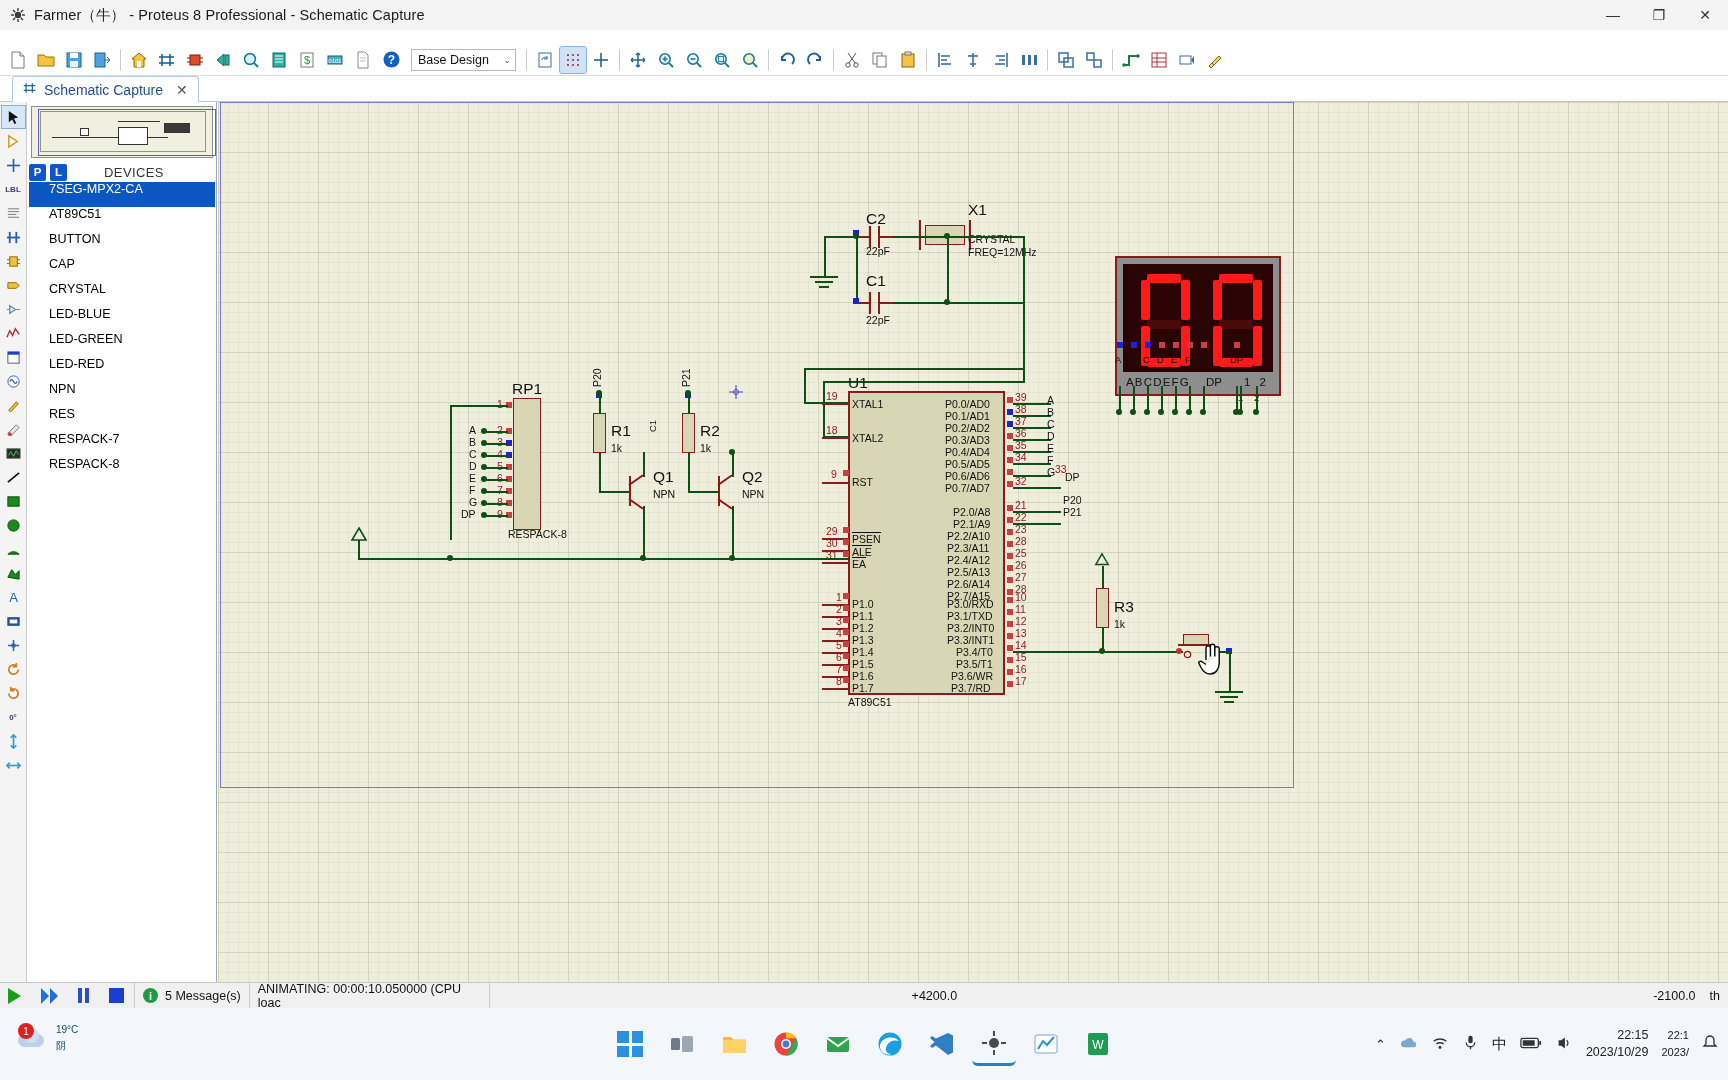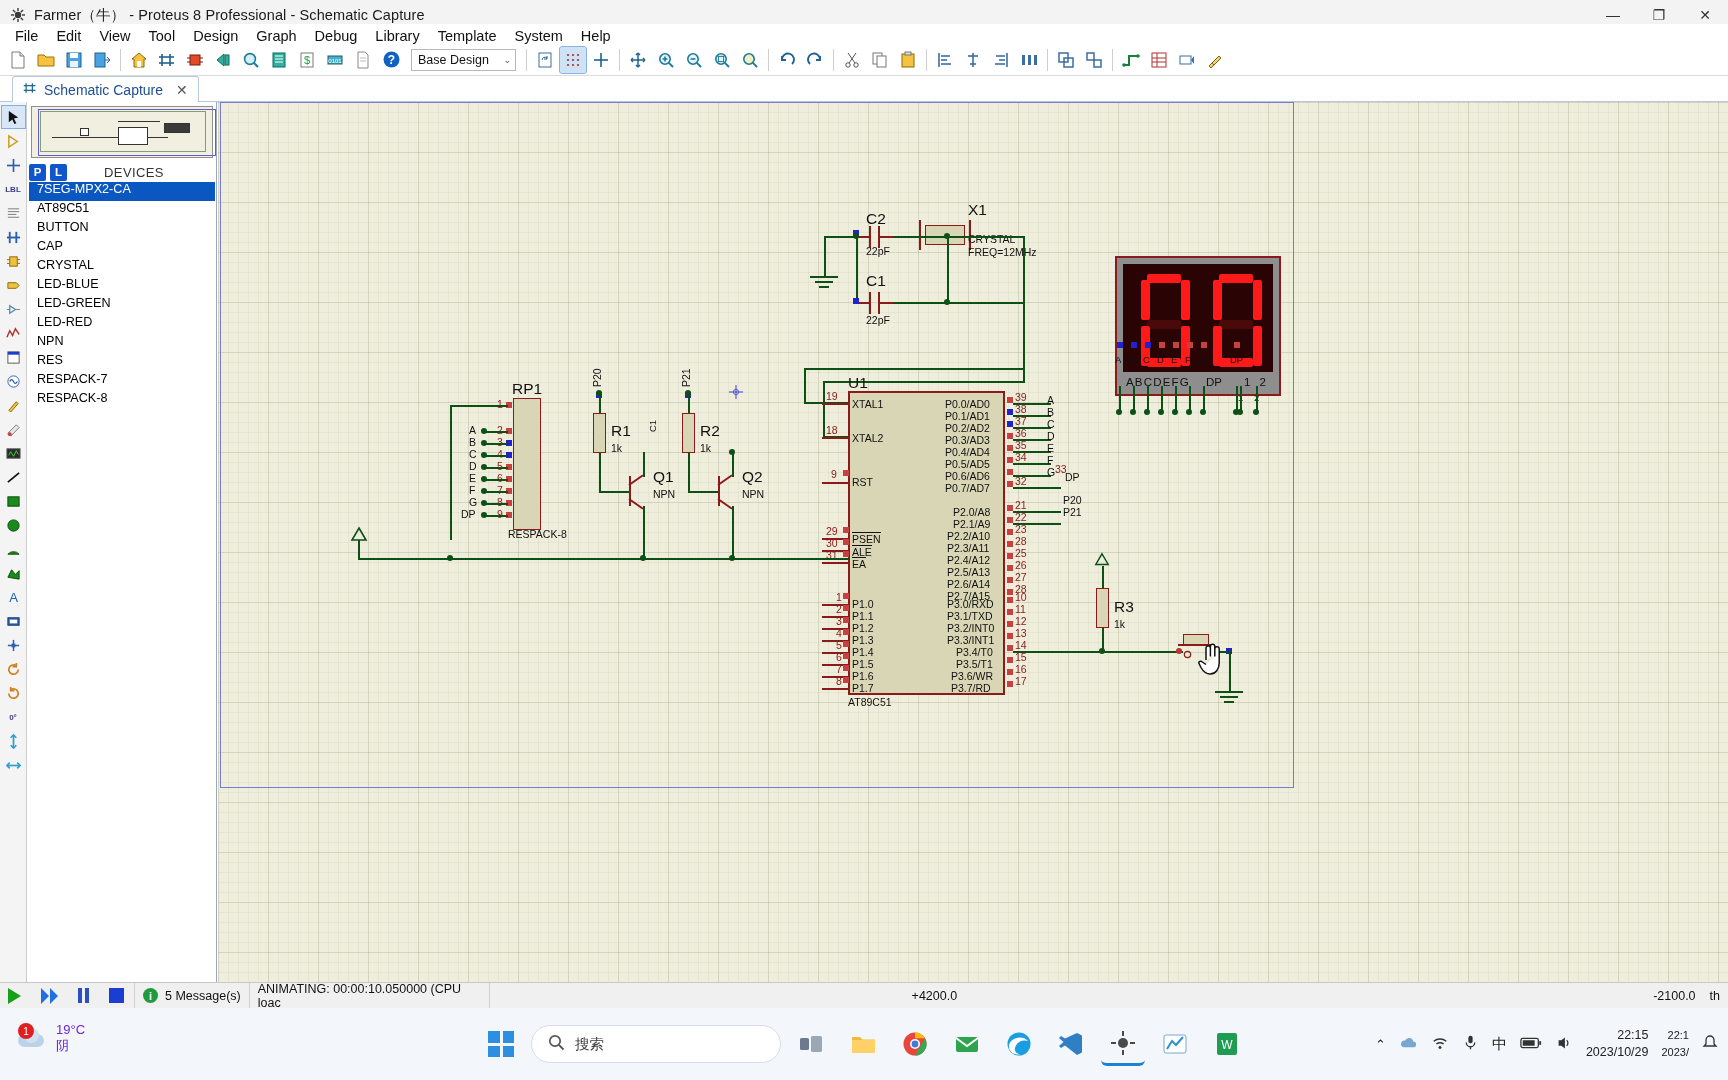--- a/index.html
+++ b/index.html
@@ -89,21 +89,21 @@
     position:absolute; left:2px; top:60px; width:186px; height:20px;
     display:flex; align-items:center; gap:4px;
   }
   .pl-btn {
     width:17px; height:17px; background:#1155cc; color:#fff; font-size:11.5px; font-weight:bold;
     display:flex; align-items:center; justify-content:center; border-radius:2px;
   }
   .devhdr .dh-title { flex:1; text-align:center; font-size:13px; color:#333; padding-right:18px; letter-spacing:.4px; }
 
   .devlist { position:absolute; left:2px; top:80px; width:186px; bottom:4px; background:#fff; overflow:hidden; }
-  .devrow { height:19px; padding-left:8px; font-size:12.6px; line-height:14.6px; color:#000; white-space:nowrap; }
+  .devrow { height:25px; padding-left:20px; font-size:12.6px; line-height:14.6px; color:#000; white-space:nowrap; }
   .devrow.sel { background:#0a57c2; color:#fff; }
 
   
   .canvas {
     position:absolute; left:218px; top:102px; width:1510px; height:880px;
     background:#efeedd; overflow:hidden;
   }
   .grid {
     position:absolute; inset:0;
     background-image:
@@ -157,21 +157,21 @@
   .taskbar {
     position:absolute; left:0; top:1008px; width:1728px; height:72px;
     background:#f3f6fb;
   }
   .tb-weather { position:absolute; left:18px; top:14px; display:flex; align-items:center; gap:8px; }
   .cloud { position:relative; width:30px; height:22px; }
   .cloud .c1 { position:absolute; width:26px;height:13px;background:#bcd2e8;border-radius:9px;bottom:2px;left:0;}
   .cloud .c2 { position:absolute; width:15px;height:15px;background:#cfe0f0;border-radius:50%;top:1px;left:6px;}
   .cloud .badge { position:absolute; top:-4px; left:0px; width:16px;height:16px;border-radius:50%;
                   background:#e02020;color:#fff;font-size:10px;display:flex;align-items:center;justify-content:center; }
-  .wt { font-size:13px; line-height:16px; color:#6d28d9; }
+  .wt { font-size:10px; line-height:16px; color:#0c4a6e; }
   .tb-center { position:absolute; left:0; top:0; width:1728px; height:72px; display:flex; align-items:center; justify-content:center; gap:8px; }
   .winlogo { width:26px;height:26px; display:grid; grid-template-columns:1fr 1fr; grid-template-rows:1fr 1fr; gap:3px; }
   .winlogo i { background:#2d8fe0; display:block; }
   .searchbox {
     width:250px; height:38px; background:#fff; border-radius:19px; display:flex; align-items:center;
     gap:10px; padding:0 16px; border:1px solid #d7dde6; font-size:14.5px; color:#3a3a3a;
   }
   .tbapp { width:44px;height:44px;display:flex;align-items:center;justify-content:center;border-radius:6px; }
   .tray { position:absolute; right:10px; top:0; height:72px; display:flex; align-items:center; gap:13px; font-size:13px; color:#222;}
   .clock { text-align:right; font-size:12.5px; line-height:17px; }
@@ -198,33 +198,20 @@
       </svg>
     </span>
     <span class="tb-text">Farmer（牛） - Proteus 8 Professional - Schematic Capture</span>
     <div class="winbtns">
       <div class="winbtn">—</div>
       <div class="winbtn">❐</div>
       <div class="winbtn close">✕</div>
     </div>
   </div>
 
-  <div class="menubar">
-    <div class="menuitem">File</div>
-    <div class="menuitem">Edit</div>
-    <div class="menuitem">View</div>
-    <div class="menuitem">Tool</div>
-    <div class="menuitem">Design</div>
-    <div class="menuitem">Graph</div>
-    <div class="menuitem">Debug</div>
-    <div class="menuitem">Library</div>
-    <div class="menuitem">Template</div>
-    <div class="menuitem">System</div>
-    <div class="menuitem">Help</div>
-  </div>
 
   <div class="toolbar">
     <div class="tbtn">
       <svg width="18" height="18" viewBox="0 0 18 18">
           <path d="M3 1h8l4 4v12H3z" fill="#fff" stroke="#7a7a7a"></path>
           <path d="M11 1v4h4" fill="#e6e6e6" stroke="#7a7a7a"></path>
         </svg>
       </div>
     <div class="tbtn">
       <svg width="18" height="18" viewBox="0 0 18 18">
@@ -1211,29 +1198,20 @@
 
     <div class="tb-center">
       <div class="tbapp">
         <span class="winlogo">
             <i></i>
             <i></i>
             <i></i>
             <i></i>
           </span>
       </div>
-      <div class="searchbox">
-        <span>
-          <svg width="17" height="17" viewBox="0 0 17 17">
-              <circle cx="7" cy="7" r="5.2" fill="none" stroke="#555" stroke-width="1.7"></circle>
-              <line x1="10.9" y1="10.9" x2="15.5" y2="15.5" stroke="#555" stroke-width="1.9"></line>
-            </svg>
-        </span>
-        <span>搜索</span>
-      </div>
       <div class="tbapp">
         <svg width="26" height="26" viewBox="0 0 26 26">
             <rect x="2" y="7" width="9" height="12" rx="1.6" fill="#6b7a8c"></rect>
             <rect x="13" y="5" width="11" height="16" rx="1.6" fill="#9aa8b6"></rect>
           </svg>
       </div>
       <div class="tbapp">
         <svg width="27" height="27" viewBox="0 0 27 27">
             <path d="M2 6h8l2.4 2.6H25V22H2z" fill="#f2b93c"></path>
             <path d="M2 9h23v13H2z" fill="#ffd166"></path>

